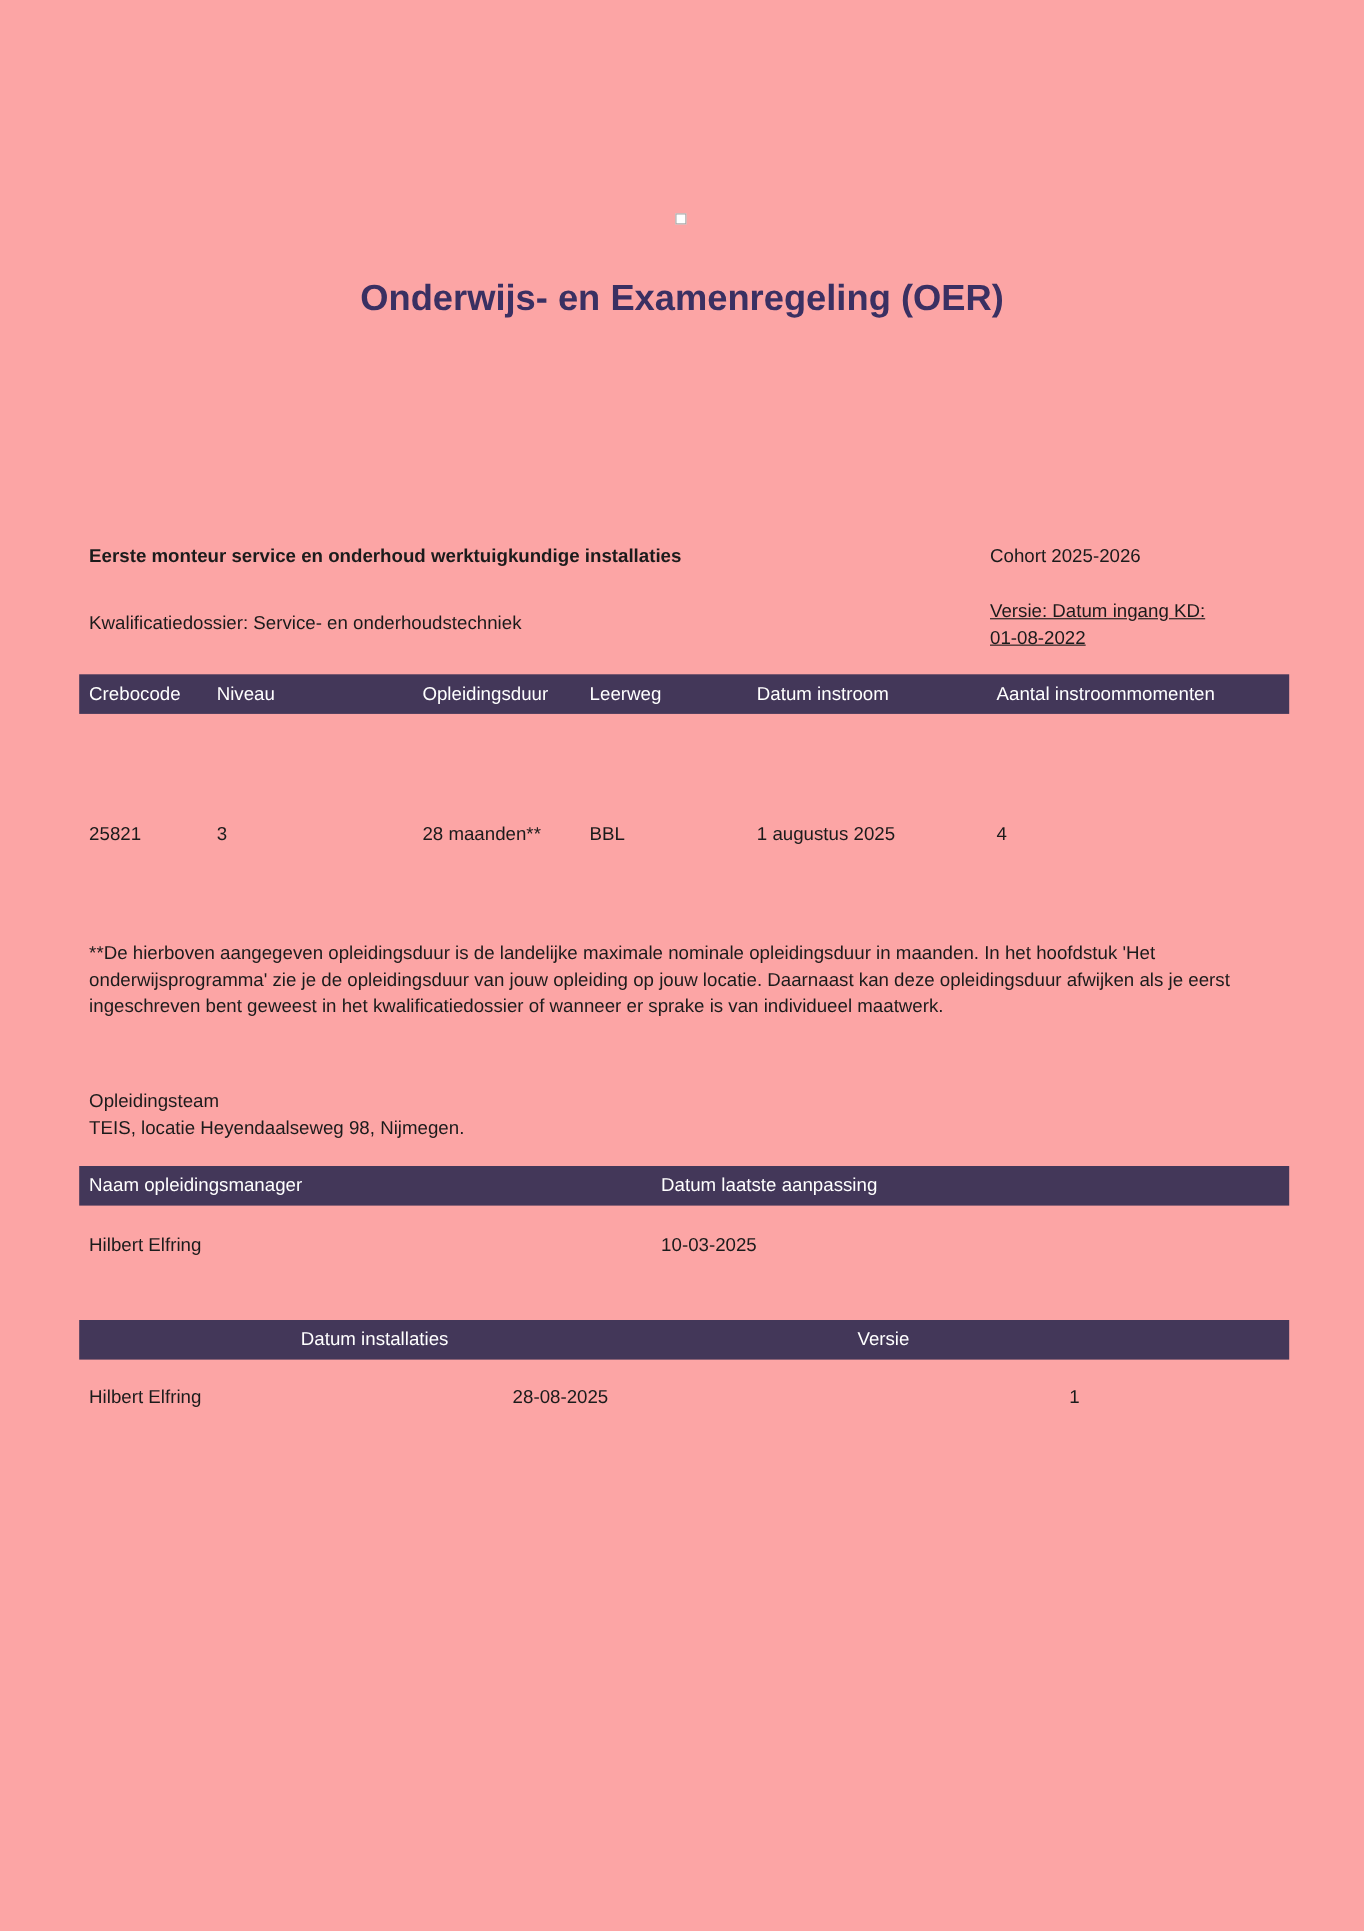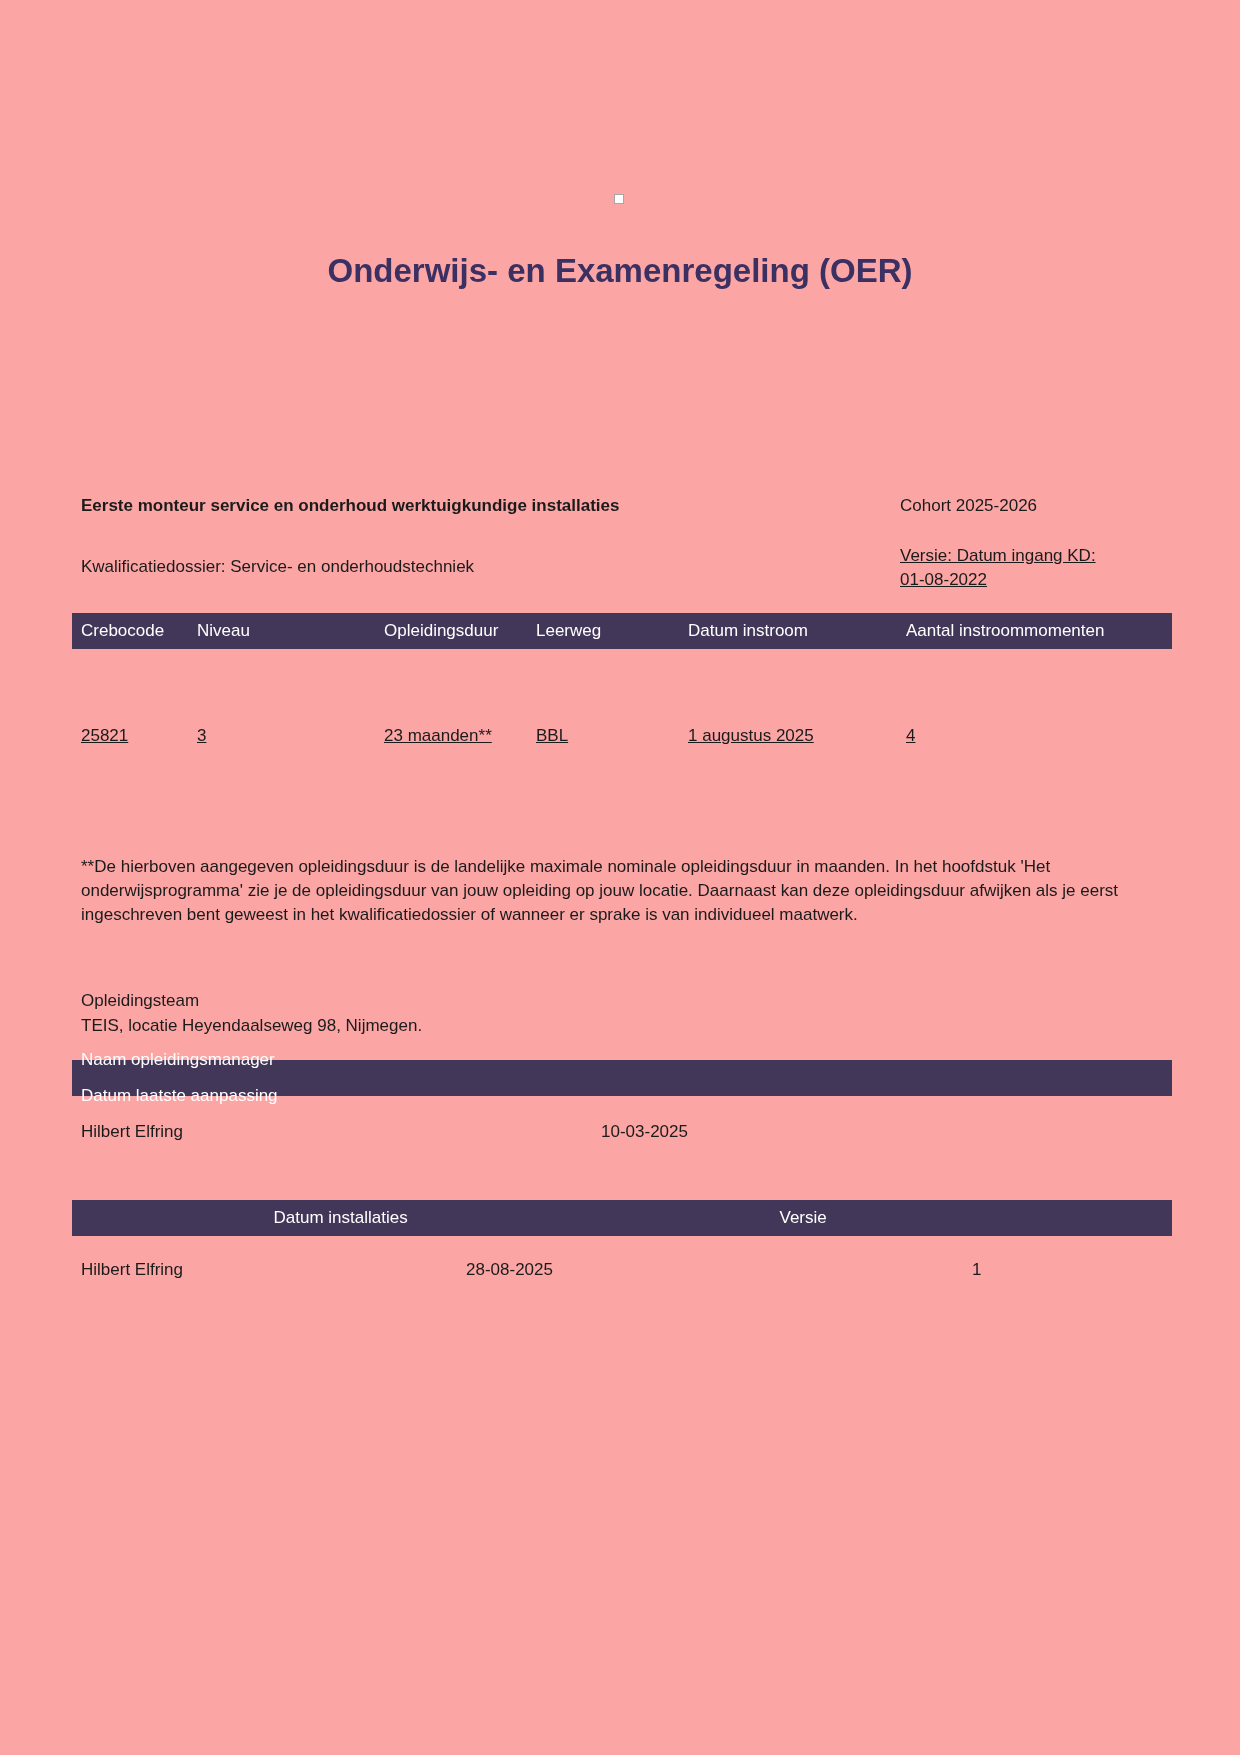--- a/index.html
+++ b/index.html
@@ -30,28 +30,28 @@
   .band{
     background:var(--accent,#433759);
     color:var(--header_text,#ffffff);
     display:flex;height:36px;line-height:36px;font-size:17px;justify-content:center;
   }
   .trow{display:flex;font-size:17px;line-height:20px;}
   .cell{padding-left:9px;box-sizing:border-box;flex:0 0 auto;white-space:nowrap;overflow:hidden;}
 
   .tbl{left:72px;width:1100px;}
   .t1-header{top:613px;}
-  .t1-row{top:726px;text-decoration:underline;}
+  .t1-row{top:749px;}
   .t1c0{width:116px}.t1c1{width:187px}.t1c2{width:152px}.t1c3{width:152px}.t1c4{width:218px}.t1c5{width:275px}
 
   .note{left:81px;top:855px;width:1058px;font-size:17px;line-height:24px;}
 
   .team{left:81px;top:988px;font-size:17px;line-height:25px;}
 
-  .t2-header{top:1060px;flex-direction:column;}
+  .t2-header{top:1060px;}
   .t2-row{top:1122px;}
   .t2c0{width:520px}.t2c1{width:580px}
 
   .t3-header{top:1200px;}
   .t3-row{top:1260px;}
   .t3c0{width:385px}.t3c1{width:506px}.t3c2{width:209px}
 </style>
 </head>
 <body>
 
@@ -73,21 +73,21 @@
     <div class="cell t1c0">Crebocode</div>
     <div class="cell t1c1">Niveau</div>
     <div class="cell t1c2">Opleidingsduur</div>
     <div class="cell t1c3">Leerweg</div>
     <div class="cell t1c4">Datum instroom</div>
     <div class="cell t1c5">Aantal instroommomenten</div>
   </div>
   <div class="abs tbl trow t1-row">
     <div class="cell t1c0">25821</div>
     <div class="cell t1c1">3</div>
-    <div class="cell t1c2">23 maanden**</div>
+    <div class="cell t1c2">28 maanden**</div>
     <div class="cell t1c3">BBL</div>
     <div class="cell t1c4">1 augustus 2025</div>
     <div class="cell t1c5">4</div>
   </div>
 
   <div class="abs note">**De hierboven aangegeven opleidingsduur is de landelijke maximale nominale opleidingsduur in maanden. In het hoofdstuk 'Het onderwijsprogramma' zie je de opleidingsduur van jouw opleiding op jouw locatie. Daarnaast kan deze opleidingsduur afwijken als je eerst ingeschreven bent geweest in het kwalificatiedossier of wanneer er sprake is van individueel maatwerk.</div>
 
   <div class="abs team">
     <div>Opleidingsteam</div>
     <div>TEIS, locatie Heyendaalseweg 98, Nijmegen.</div>

